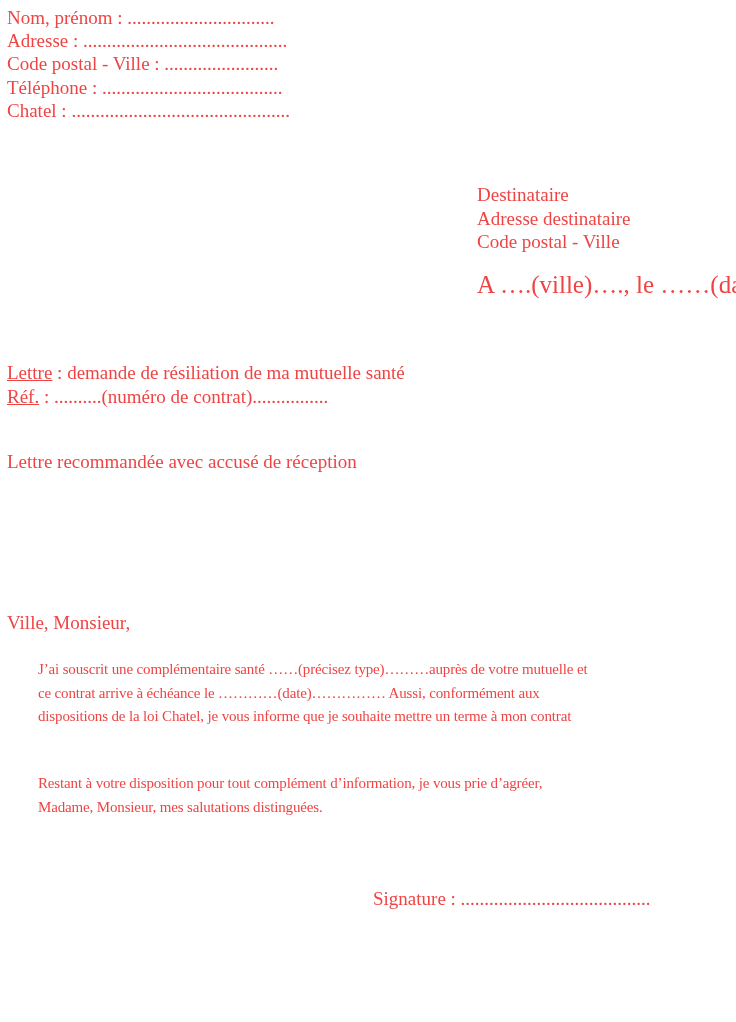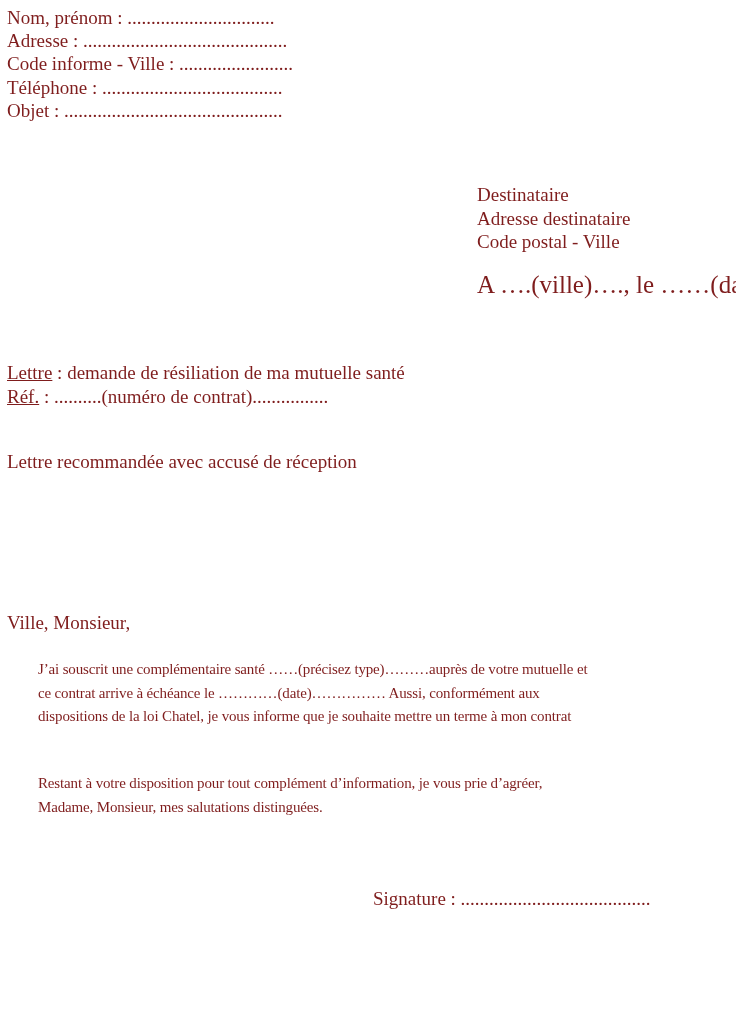--- a/index.html
+++ b/index.html
@@ -5,21 +5,21 @@
   html, body {
     margin: 0;
     padding: 0;
     background: #ffffff;
   }
   .page {
     position: relative;
     width: 736px;
     height: 1022px;
     background: #ffffff;
-    color: #7f1d1d;
+    color: #ef4444;
     font-family: "Liberation Serif", "DejaVu Serif", serif;
     overflow: hidden;
   }
   .line { white-space: nowrap; }
 
   .sender-block {
     position: absolute;
     top: 6px;
     left: 7px;
     font-size: 19px;
@@ -86,23 +86,23 @@
   }
 </style>
 </head>
 <body>
 
 <div class="page">
 
   <div class="sender-block">
     <div class="line">Nom, prénom : ...............................</div>
     <div class="line">Adresse : ...........................................</div>
-    <div class="line">Code informe - Ville : ........................</div>
+    <div class="line">Code postal - Ville : ........................</div>
     <div class="line">Téléphone : ......................................</div>
-    <div class="line">Objet : ..............................................</div>
+    <div class="line">Chatel : ..............................................</div>
   </div>
 
   <div class="recipient-block">
     <div class="line">Destinataire</div>
     <div class="line">Adresse destinataire</div>
     <div class="line">Code postal - Ville</div>
   </div>
 
   <div class="date-place-line">A ….(ville)…., le ……(date)……</div>
 

